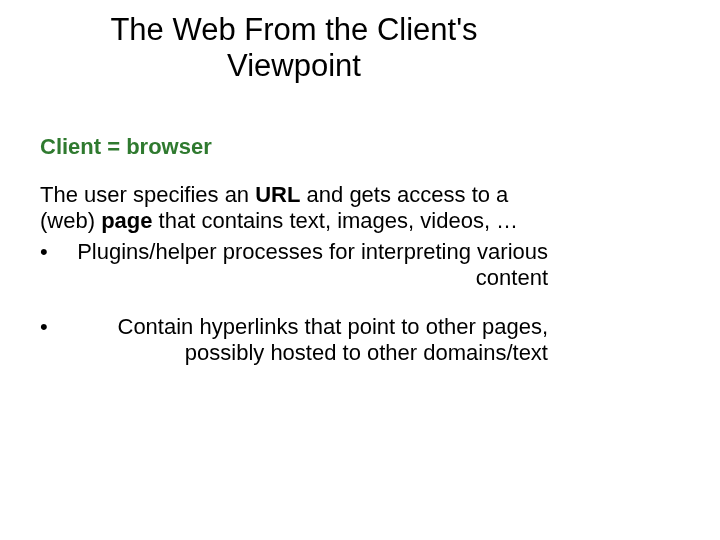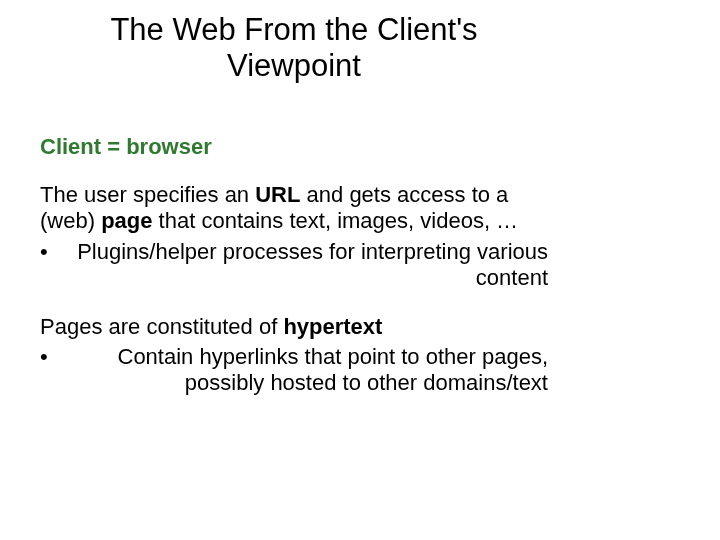--- a/index.html
+++ b/index.html
@@ -60,22 +60,19 @@
   <div class="subheading">Client = browser</div>
 
   <div class="para">
     <span>The user specifies an </span><span class="b">URL</span><span> and gets access to a (web) </span><span class="b">page</span><span> that contains text, images, videos, …</span>
   </div>
   <div class="bullet-row">
     <div class="bullet-mark">•</div>
     <div class="bullet-text">Plugins/helper processes for interpreting various content</div>
   </div>
 
-  <div class="para">
-    <span>Pages are constituted of </span><span class="b">hypertext</span>
-  </div>
   <div class="bullet-row">
     <div class="bullet-mark">•</div>
     <div class="bullet-text">Contain hyperlinks that point to other pages, possibly hosted to other domains/text</div>
   </div>
 
 
 </div>
 
 </body></html>

